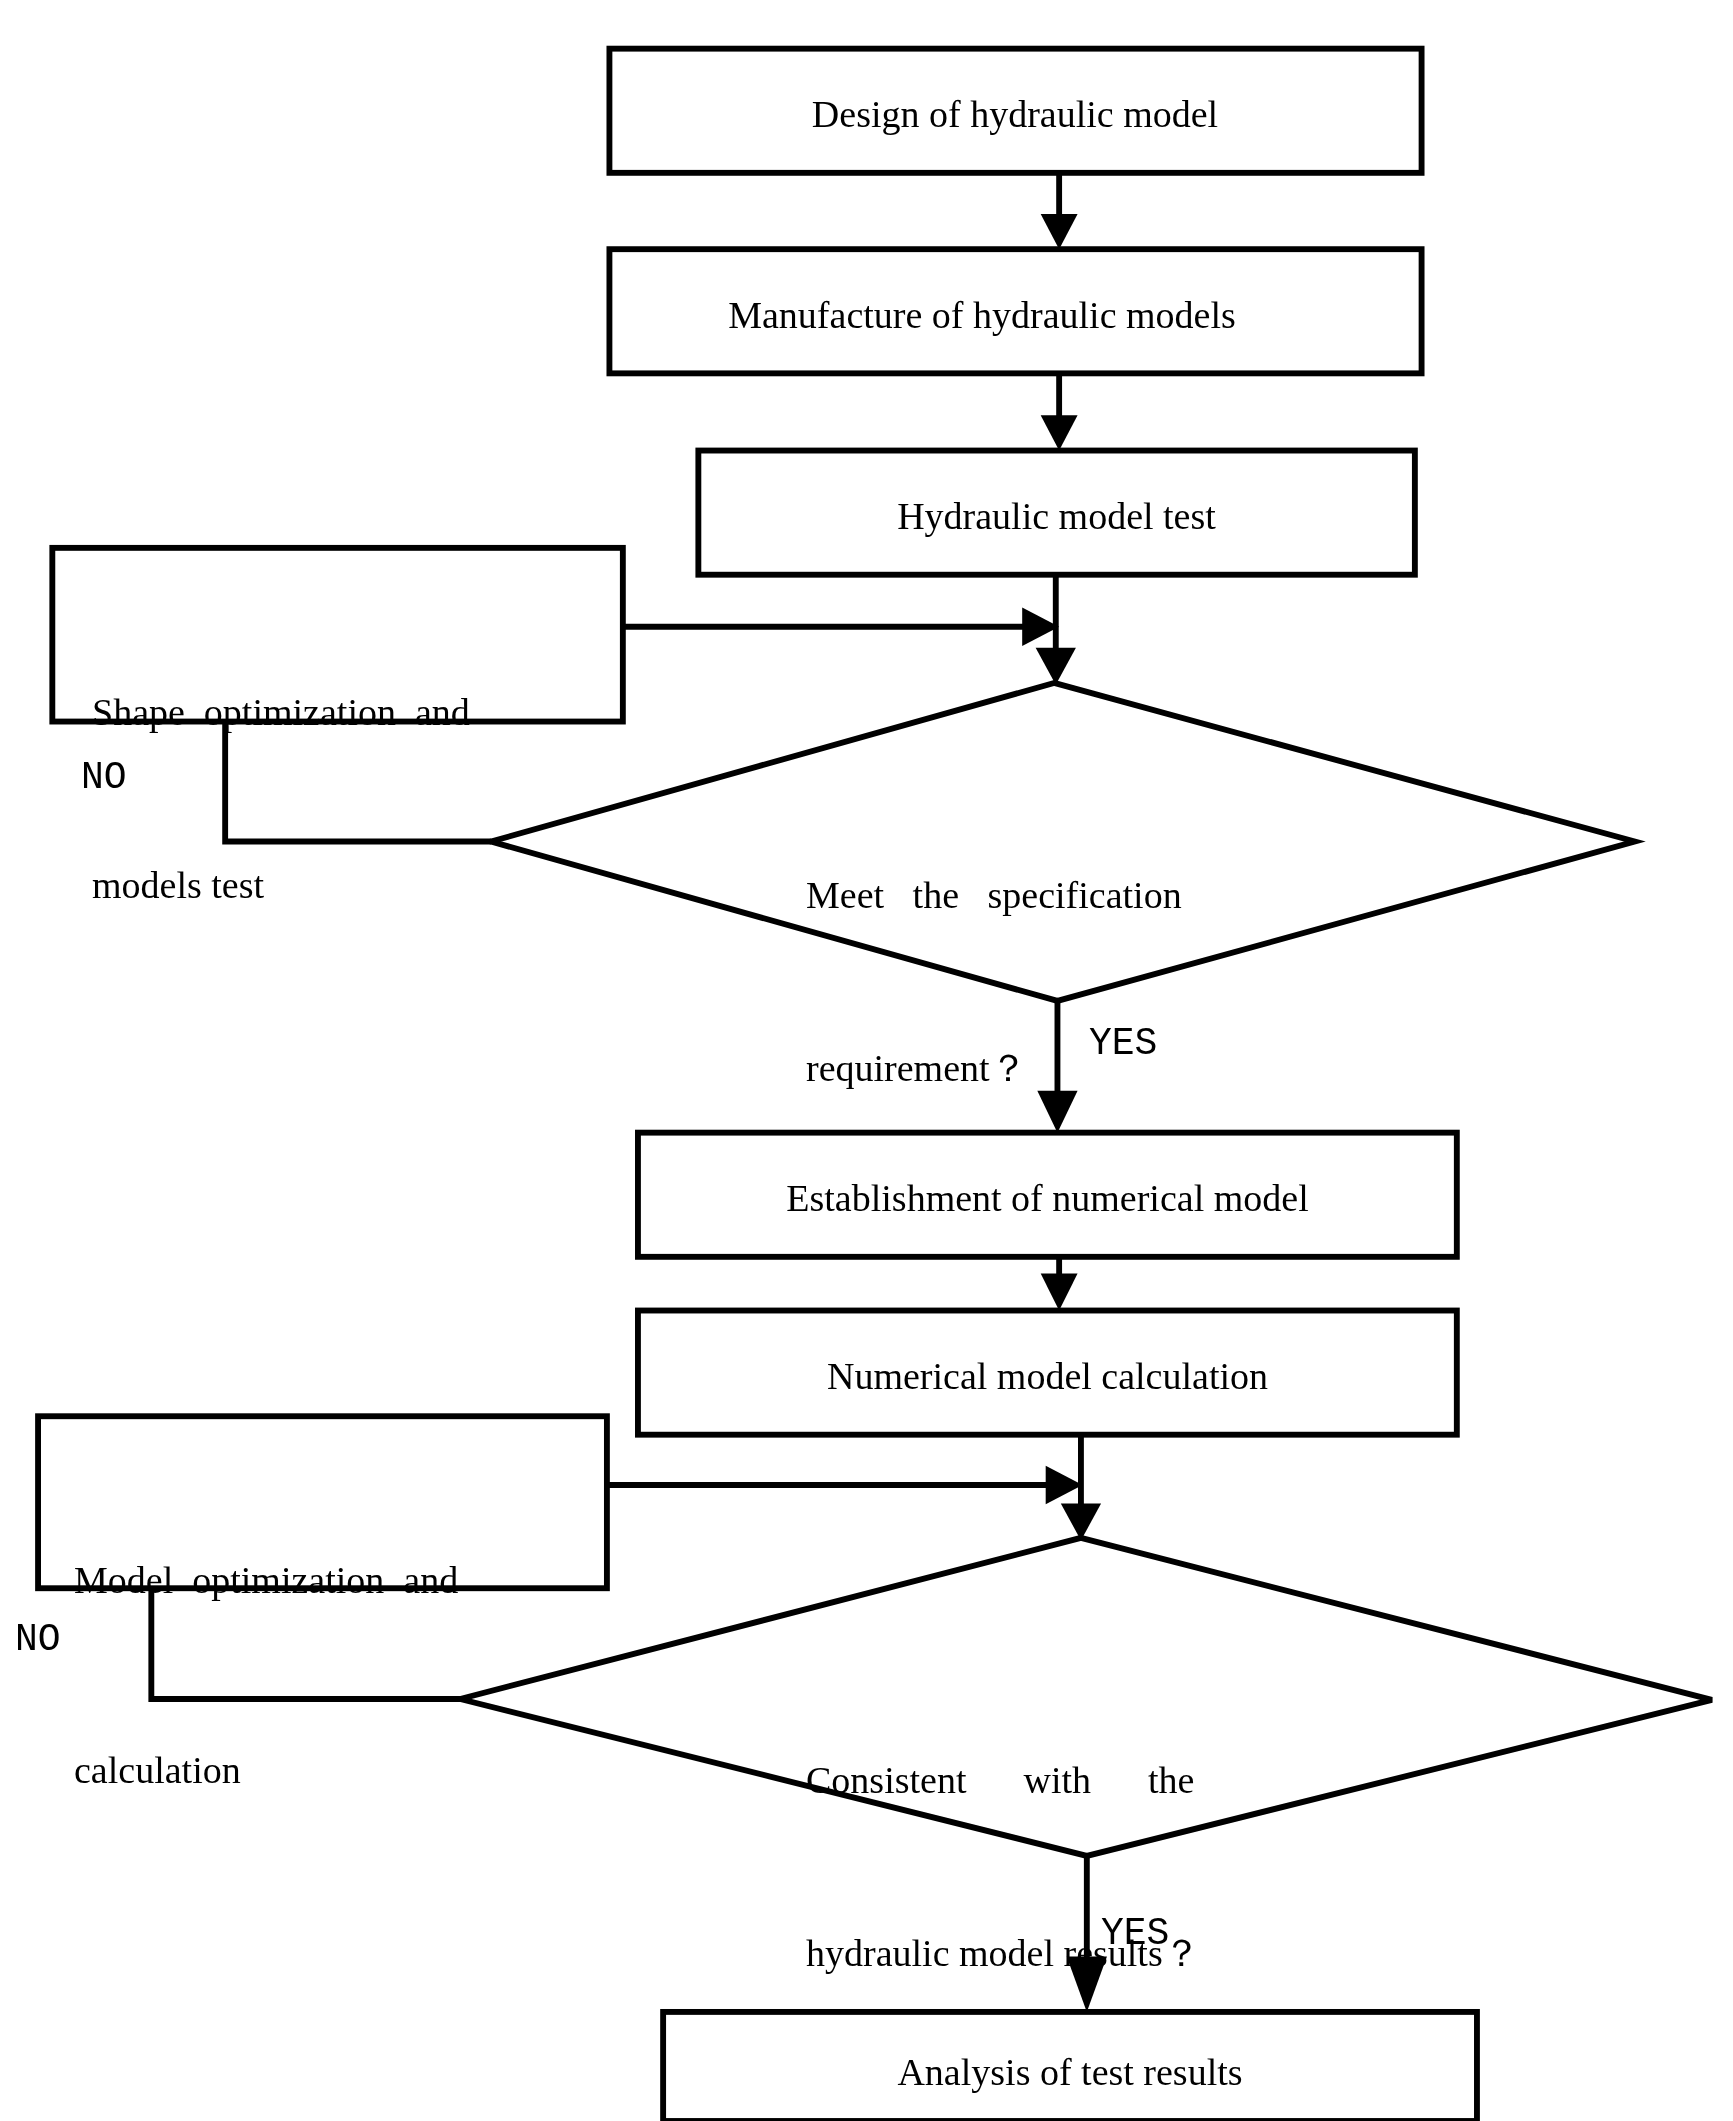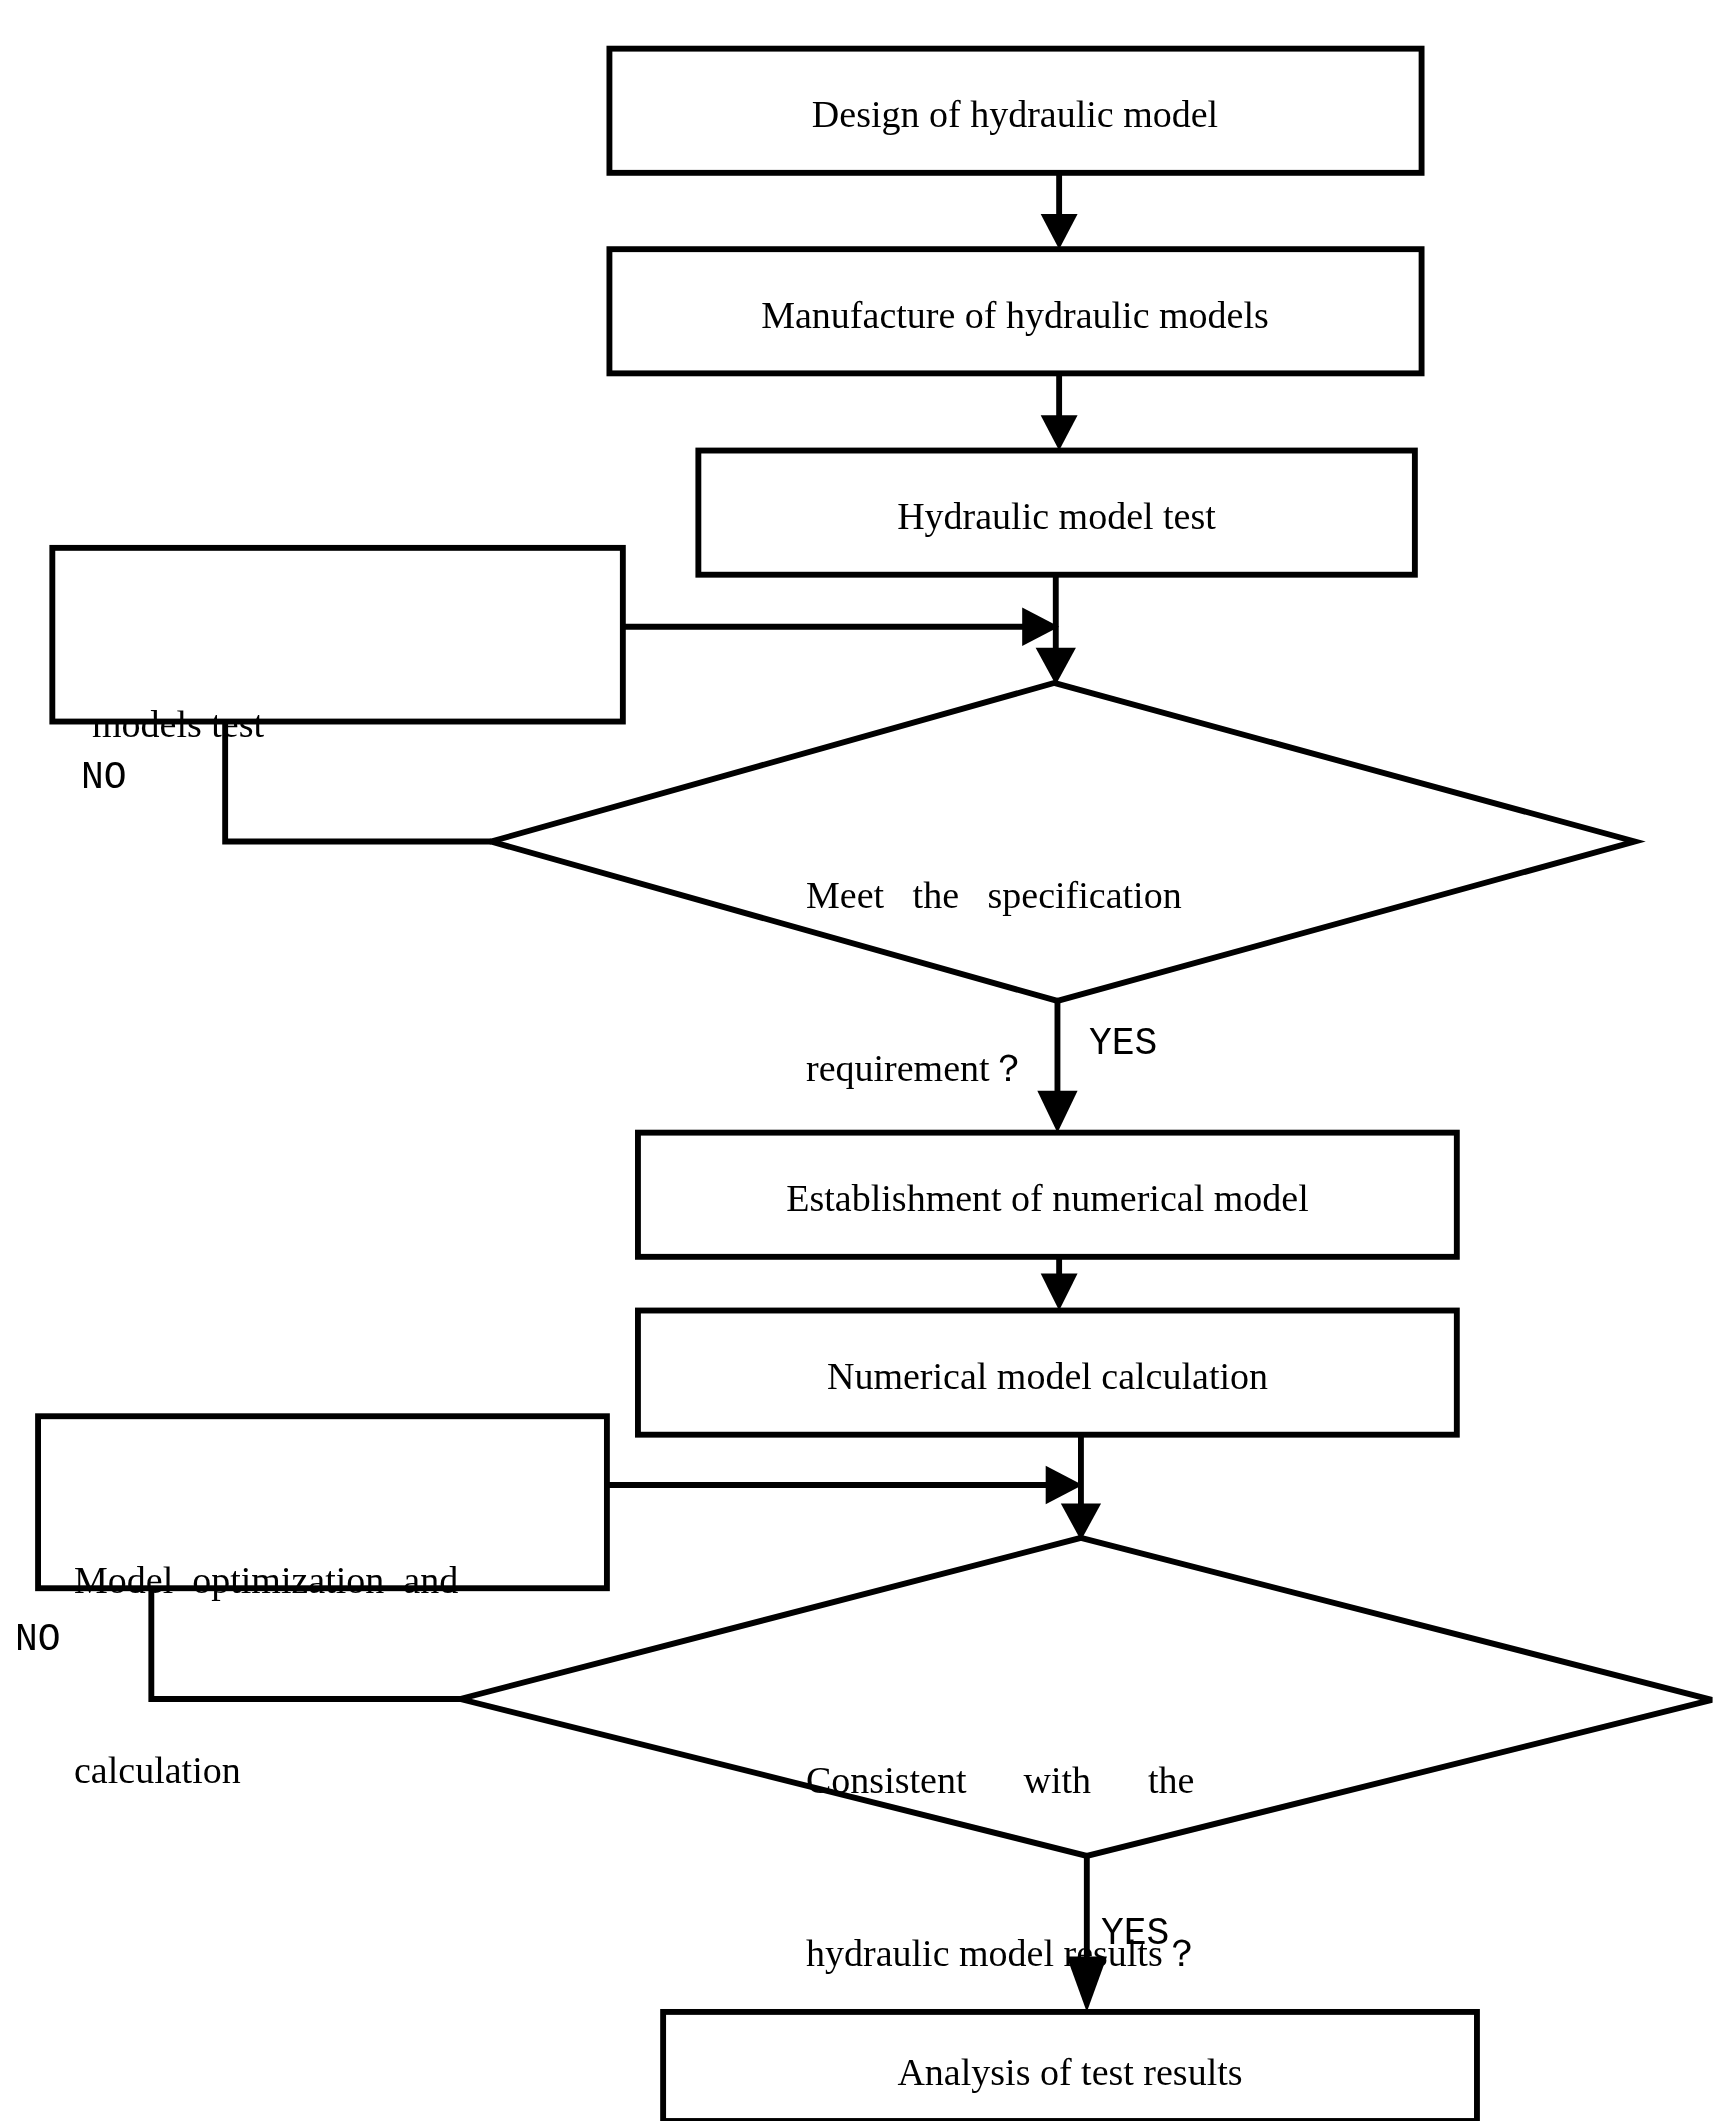--- a/index.html
+++ b/index.html
@@ -117,25 +117,26 @@
 
     <path class="conn-line" d="M 548 2025 L 180 2025 L 180 1893"></path>
 
     <line class="conn-line" x1="1295" y1="2212" x2="1295" y2="2340"></line>
     <polygon class="arrow-head" points="1271,2332 1319,2332 1295,2398"></polygon>
 
   </svg>
 
   <div class="node-text center" style="left:609px; top:88px; width:812px;">Design of hydraulic model</div>
 
-  <div class="node-text center" style="left:609px; top:289px; width:812px;">Manufacture of hydraulic models</div>
+  <div class="node-text center" style="left:576px; top:289px; width:812px;">Manufacture of hydraulic models</div>
 
   <div class="node-text center" style="left:698px; top:490px; width:717px;">Hydraulic model test</div>
 
   <div class="node-text" style="left:92px; top:578px; width:503px;">
+    <div>Shape  optimization  and</div>
     <div style="margin-top:11.7px;">models test</div>
   </div>
 
   <div class="node-text" style="left:806px; top:761px; width:537px;">
     <div>Meet   the   specification</div>
     <div style="margin-top:11.7px;">requirement？</div>
   </div>
 
   <div class="node-text center" style="left:638px; top:1172px; width:819px;">Establishment of numerical model</div>
 

